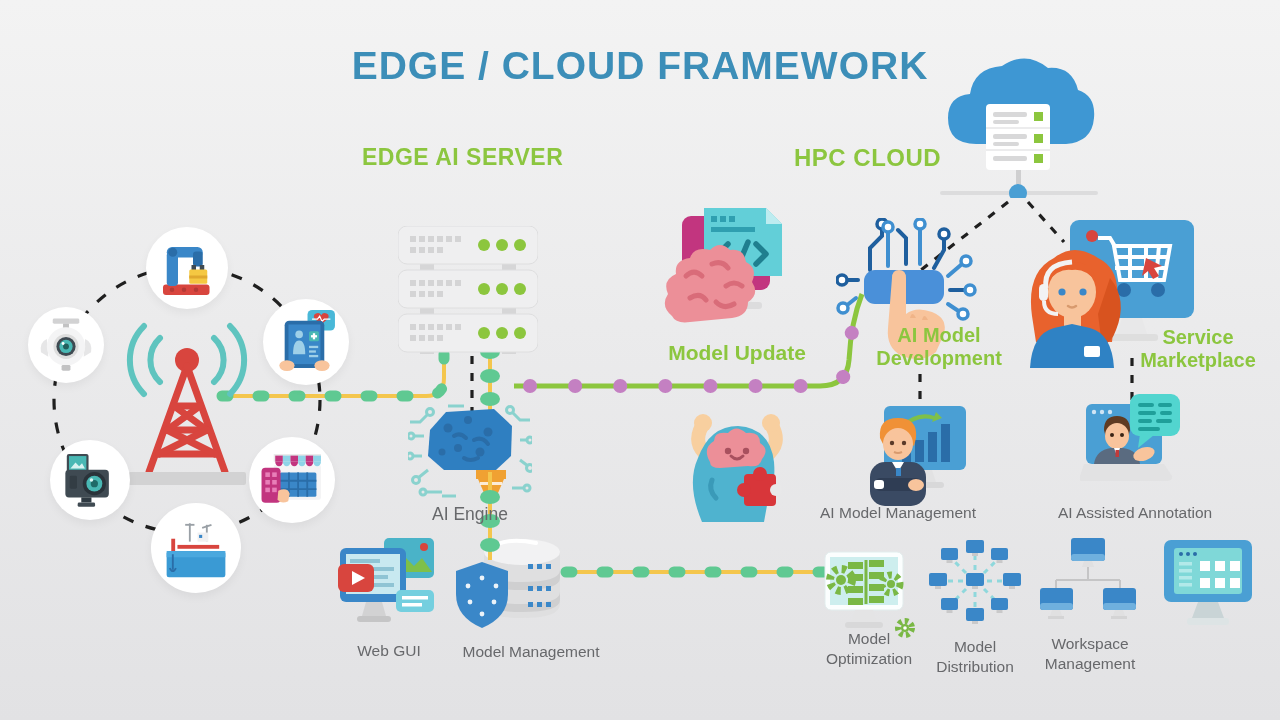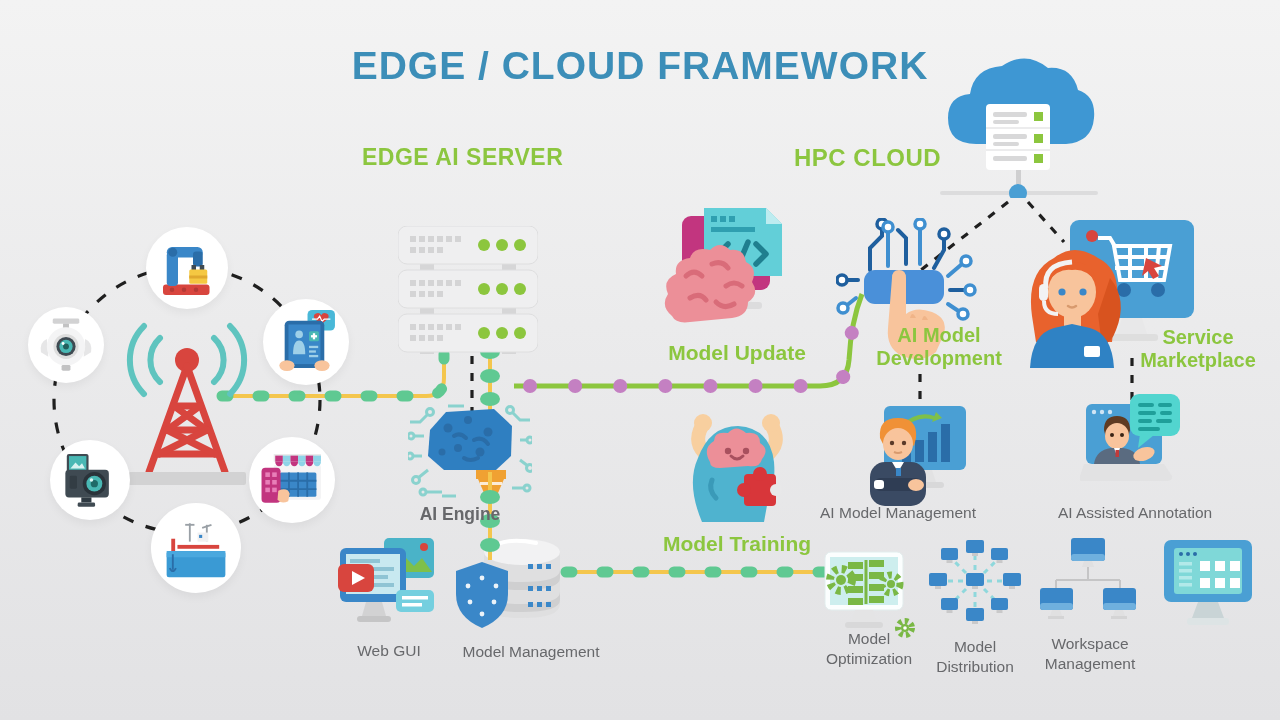--- a/index.html
+++ b/index.html
@@ -302,21 +302,21 @@
       <g stroke="#2a6da8" stroke-width="4" stroke-linecap="round" fill="none">
         <path d="M46 36 Q52 32 58 38"></path>
           <path d="M66 40 Q74 36 80 44"></path>
           <path d="M56 58 Q62 62 70 58"></path>
       </g>
       <rect x="68" y="70" width="30" height="9" fill="#f0a132"></rect>
       <path d="M70 79 H96 L90 93 H76 Z" fill="#f0a132"></path>
       <rect x="72" y="82" width="22" height="3" fill="#ffffff" opacity="0.8"></rect>
     </svg>
   </div>
-  <div class="lbl big" style="left:388px;top:503px;width:144px;font-weight:bold;">AI Engine</div>
+  <div class="lbl big" style="left:398px;top:503px;width:144px;">AI Engine</div>
 
   <div class="n" style="left:338px;top:534px;">
     <svg width="102" height="96" viewBox="0 0 102 96">
       <rect x="46" y="4" width="50" height="40" rx="5" fill="#4ab3c8"></rect>
       <circle cx="86" cy="13" r="4" fill="#d8453e"></circle>
       <path d="M52 38 L66 22 L76 32 L84 24 L94 38 Z" fill="#7ec04a"></path>
       <rect x="2" y="14" width="66" height="54" rx="6" fill="#3a87c8"></rect>
       <rect x="8" y="20" width="54" height="40" fill="#c8e9f0"></rect>
       <rect x="12" y="25" width="30" height="4" fill="#8fc4d4"></rect>
         <rect x="12" y="33" width="44" height="4" fill="#8fc4d4"></rect>
@@ -407,21 +407,20 @@
         <circle cx="70" cy="41" r="3.2" fill="#a8505e"></circle>
       <path d="M55 46 Q61 52 67 46" stroke="#a8505e" stroke-width="3" fill="none" stroke-linecap="round"></path>
       <g fill="#d8363a">
         <rect x="68" y="64" width="32" height="32" rx="4"></rect>
         <circle cx="84" cy="64" r="7"></circle>
           <circle cx="68" cy="80" r="7"></circle>
       </g>
       <circle cx="100" cy="80" r="6" fill="#e8e8e9"></circle>
     </svg>
   </div>
-  <div class="glbl nowrap" style="left:652px;top:532px;width:170px;font-size:21px;">Model Training</div>
 
   <div class="n" style="left:938px;top:46px;">
     <svg width="162" height="152" viewBox="0 0 162 152">
       <path d="M38 98 Q10 98 10 72 Q10 50 32 48 Q36 22 64 20 Q88 4 110 22 Q134 20 140 44 Q158 50 156 72 Q154 96 128 98 Z" fill="#3e97d3"></path>
       <rect x="48" y="58" width="64" height="66" rx="4" fill="#ffffff"></rect>
       <g fill="#d8d8d9">
         <rect x="55" y="66" width="34" height="5" rx="2"></rect>
           <rect x="55" y="74" width="26" height="4" rx="2"></rect>
         <rect x="55" y="88" width="34" height="5" rx="2"></rect>
           <rect x="55" y="96" width="26" height="4" rx="2"></rect>

